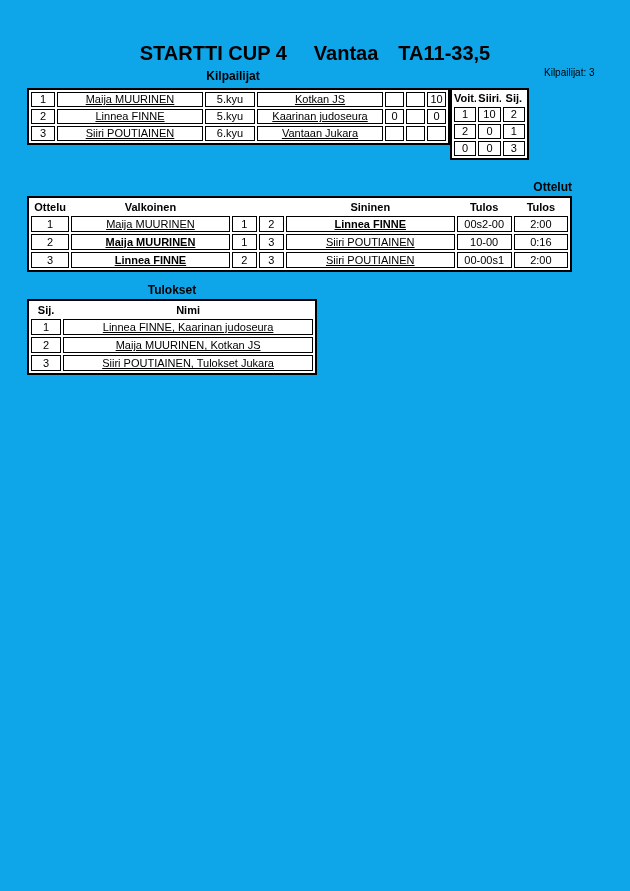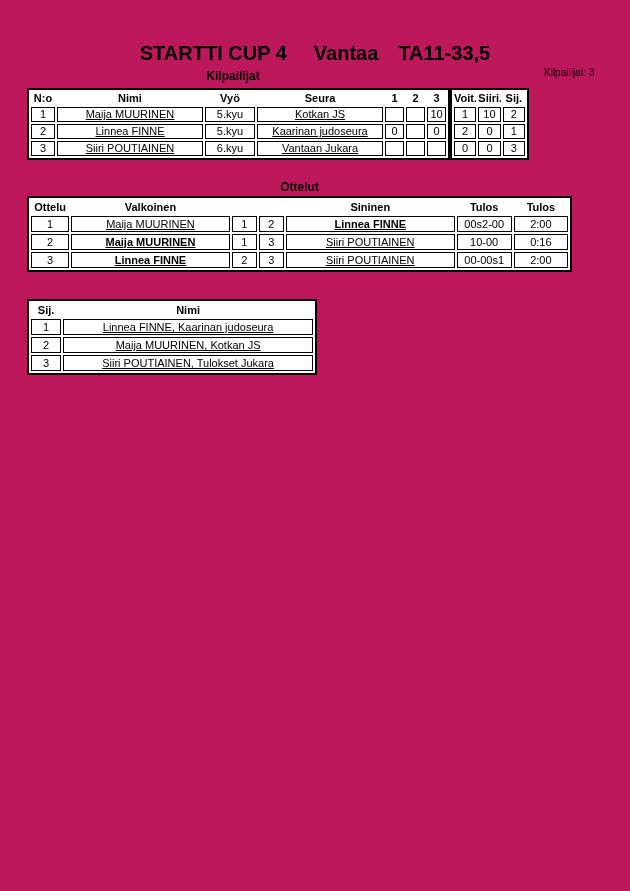--- a/index.html
+++ b/index.html
@@ -1,26 +1,26 @@
 <!DOCTYPE html>
 <html><head>
 <meta charset="utf-8">
 <style>
   html,body{margin:0;padding:0;background:#fff;}
-  .page{position:relative;width:630px;height:891px;background:#be185d;
+  .page{position:relative;width:630px;height:891px;background:#0ea5e9;
         font-family:"Liberation Sans",sans-serif;color:#000;overflow:hidden;}
 
   .title{position:absolute;top:42px;left:0;width:630px;text-align:center;
          font-size:20px;font-weight:bold;white-space:nowrap;}
   .title .gap1{margin-left:27px;}
   .title .gap2{margin-left:20px;}
 
   .sec-heading{position:absolute;font-weight:bold;font-size:12px;text-align:center;}
   #hd-kilpailijat{top:69px;left:173px;width:120px;}
-  #hd-ottelut{top:180px;left:27px;width:545px;}
+  #hd-ottelut{top:180px;left:27px;width:545px;text-align:right;}
   #hd-tulokset{top:283px;left:27px;width:290px;}
   #count{position:absolute;top:67px;left:544px;font-size:10px;}
 
   table.tbl{border-collapse:separate;border-spacing:2px;border:2px solid #000;
             table-layout:fixed;background:#fff;}
   table.tbl th{border:0;padding:0;font-size:11px;font-weight:bold;height:14px;
                line-height:14px;text-align:center;overflow:hidden;white-space:nowrap;}
   table.tbl td{border:1px solid #000;padding:0;font-size:11px;height:14px;
                line-height:14px;text-align:center;overflow:hidden;white-space:nowrap;
                background:#fff;}
@@ -50,29 +50,20 @@
       <colgroup>
           <col style="width:24px">
           <col style="width:146px">
           <col style="width:50px">
           <col style="width:126px">
           <col style="width:19px">
           <col style="width:19px">
           <col style="width:19px">
         </colgroup>
       <tbody>
-          <tr>
-        <th>N:o</th>
-        <th>Nimi</th>
-        <th>Vyö</th>
-        <th>Seura</th>
-        <th>1</th>
-        <th>2</th>
-        <th>3</th>
-      </tr>
       <tr>
         <td>1</td>
         <td class="txt">Maija MUURINEN</td>
         <td>5.kyu</td>
         <td class="txt">Kotkan JS</td>
         <td></td>
         <td></td>
         <td>10</td>
       </tr>
       <tr>
@@ -171,20 +162,21 @@
       <td class="txt" style="font-weight: bold;">Linnea FINNE</td>
       <td>2</td>
       <td>3</td>
       <td class="txt">Siiri POUTIAINEN</td>
       <td>00-00s1</td>
       <td>2:00</td>
     </tr>
   </tbody>
     </table>
 
+  <div class="sec-heading" id="hd-tulokset">Tulokset</div>
 
   <table class="tbl" id="tbl-results">
     <colgroup>
         <col style="width:30px">
         <col style="width:248px">
       </colgroup>
     <tbody>
         <tr>
       <th>Sij.</th>
       <th>Nimi</th>

